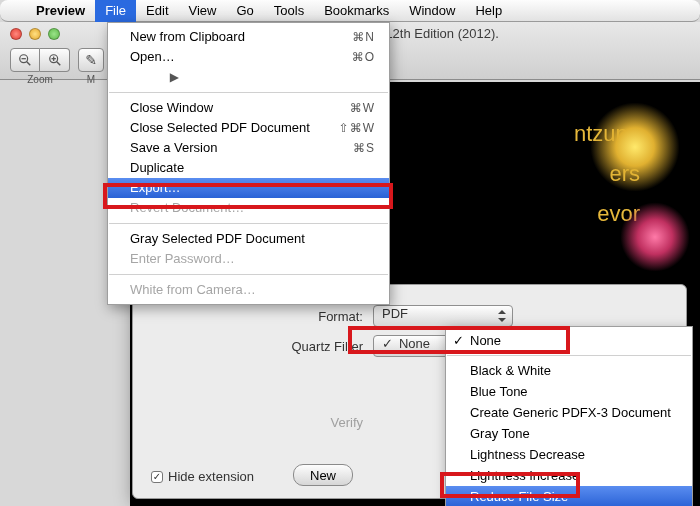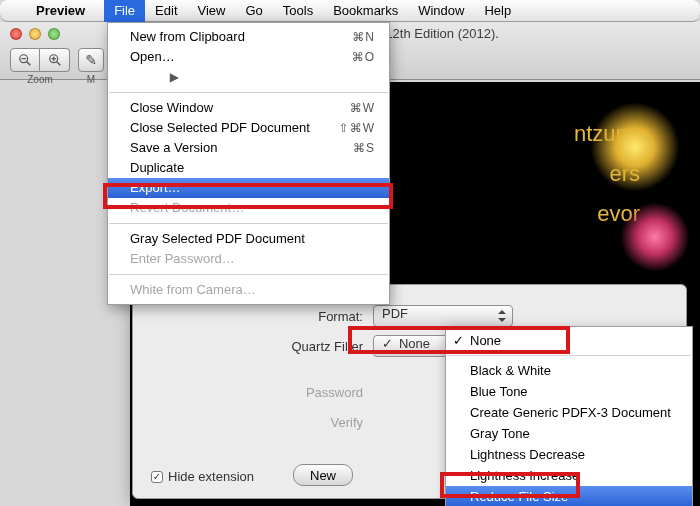--- a/index.html
+++ b/index.html
@@ -3,21 +3,21 @@
 <meta charset="utf-8">
 <style>
   * { box-sizing: border-box; margin: 0; padding: 0; font-family: "Lucida Grande", "Helvetica Neue", Arial, sans-serif; }
   body { width: 700px; height: 506px; background: #d8d8d8; overflow: hidden; position: relative; }
 
   
   .menubar { height: 22px; background: linear-gradient(#fdfdfd,#e2e2e2); border-bottom:1px solid #9a9a9a; display:flex; align-items:center; font-size:13px;border-radius:8px; }
   .menubar .apple { width:26px; text-align:center; font-size:14px; }
   .menubar .mi { padding:0 10px; line-height:22px; }
   .menubar .mi.app { font-weight:bold; }
-  .menubar .mi.open { background:#2a6ae0; color:#fff;margin-left:9px; }
+  .menubar .mi.open { background:#2a6ae0; color:#fff; }
   
   
   .window { position:absolute; top:22px; left:0; right:0; height:58px; background:linear-gradient(#e8e8e8,#cfcfcf); border-bottom:1px solid #8c8c8c; }
   .traffic { position:absolute; top:6px; left:10px; display:flex; gap:7px; }
   .tl { width:12px; height:12px; border-radius:50%; border:1px solid rgba(0,0,0,.25); }
   .tl.r{background:radial-gradient(#ff8a80,#e33e32);} .tl.y{background:radial-gradient(#ffe083,#e6a82e);} .tl.g{background:radial-gradient(#9be48a,#5fb94a);}
   .wtitle { position:absolute; top:4px; left:0; right:0; text-align:center; font-size:13px; color:#3b3b3b; }
   .toolbar { position:absolute; top:26px; left:10px; display:flex; gap:8px; align-items:flex-end;}
   .tbtn-group { display:flex; }
   .tbtn { width:30px; height:24px; background:linear-gradient(#fdfdfd,#d9d9d9); border:1px solid #8a8a8a; font-size:14px; display:flex; align-items:center; justify-content:center; color:#444;}
@@ -172,23 +172,20 @@
 
 <div class="sheet">
   <div class="sheet-row" style="top:20px; left:120px;">
     <div class="lab">Format:</div>
     <div class="aqua-select" style="width:140px;">PDF</div>
   </div>
   <div class="sheet-row" style="top:50px; left:120px;">
     <div class="lab">Quartz Filter</div>
     <div class="aqua-select" style="width:200px;"><span style="margin-right:6px;">✓</span><span>None</span></div>
   </div>
-  <div class="sheet-row dim" style="top:100px; left:120px;">
-    <div class="lab">Password</div>
-  </div>
   <div class="sheet-row dim" style="top:130px; left:120px;">
     <div class="lab">Verify</div>
   </div>
   <div class="sheet-row" style="bottom:14px; left:18px;">
     <span class="chk">✓</span>
     <span>Hide extension</span>
   </div>
   <button class="aqua-btn" style="position:absolute; bottom:12px; left:160px;border-radius:10px;">New</button>
   <button class="aqua-btn" style="position:absolute; bottom:12px; right:18px;">Save</button>
 </div>

